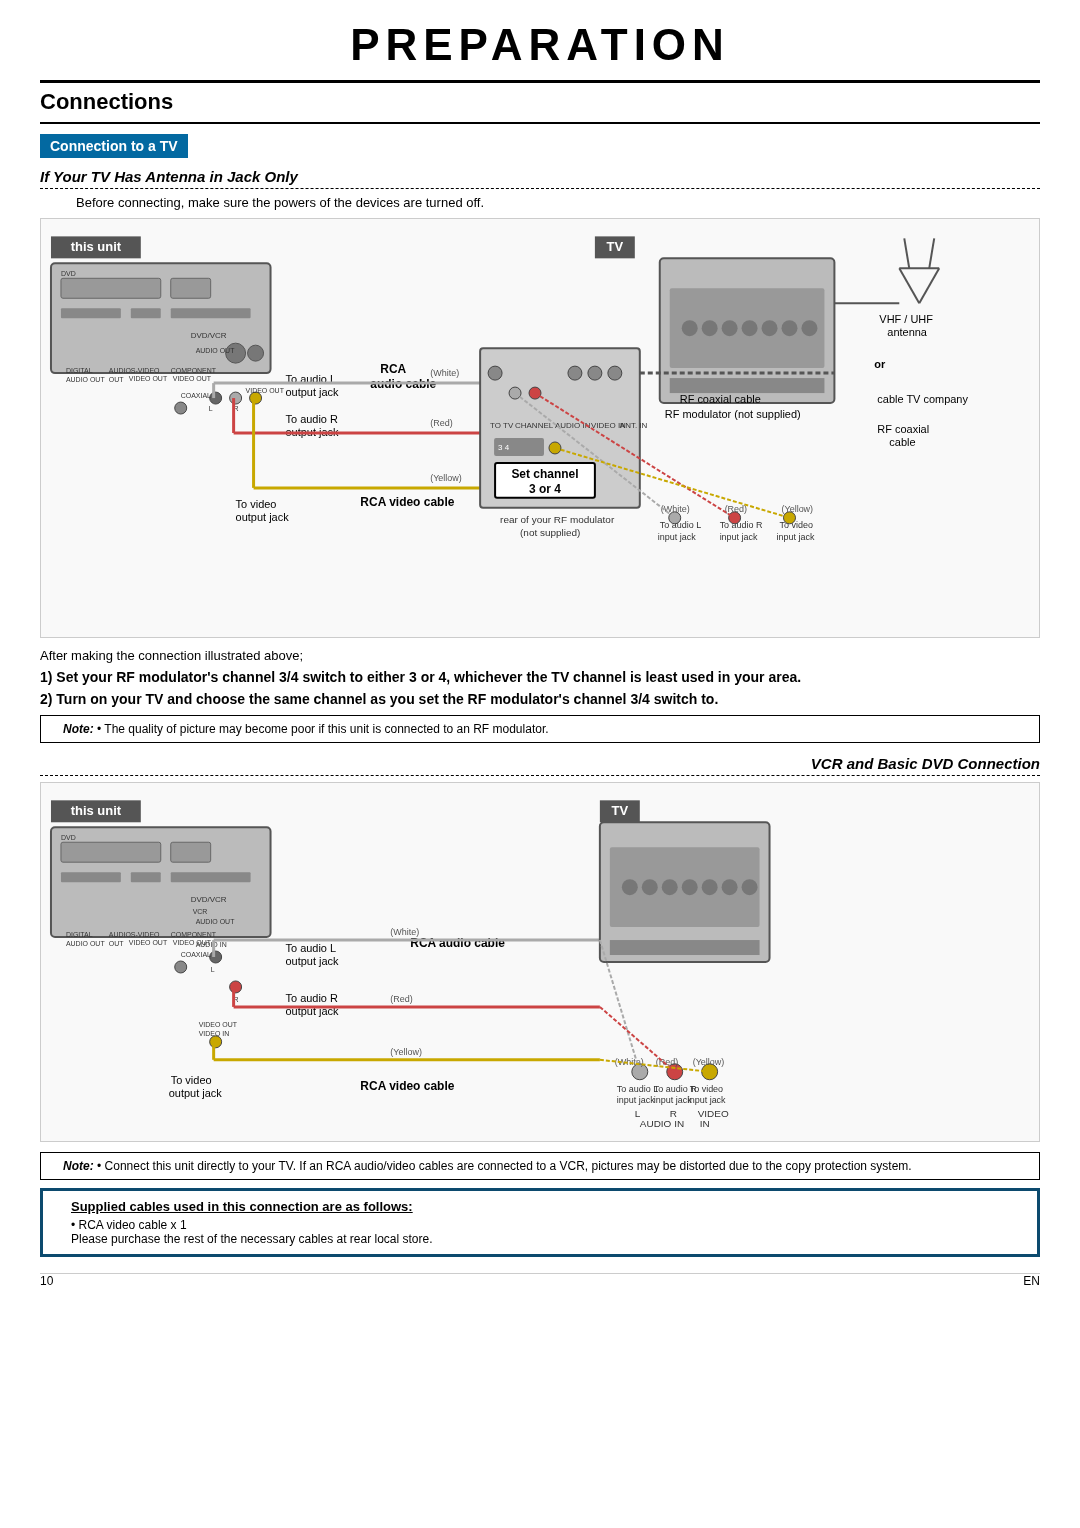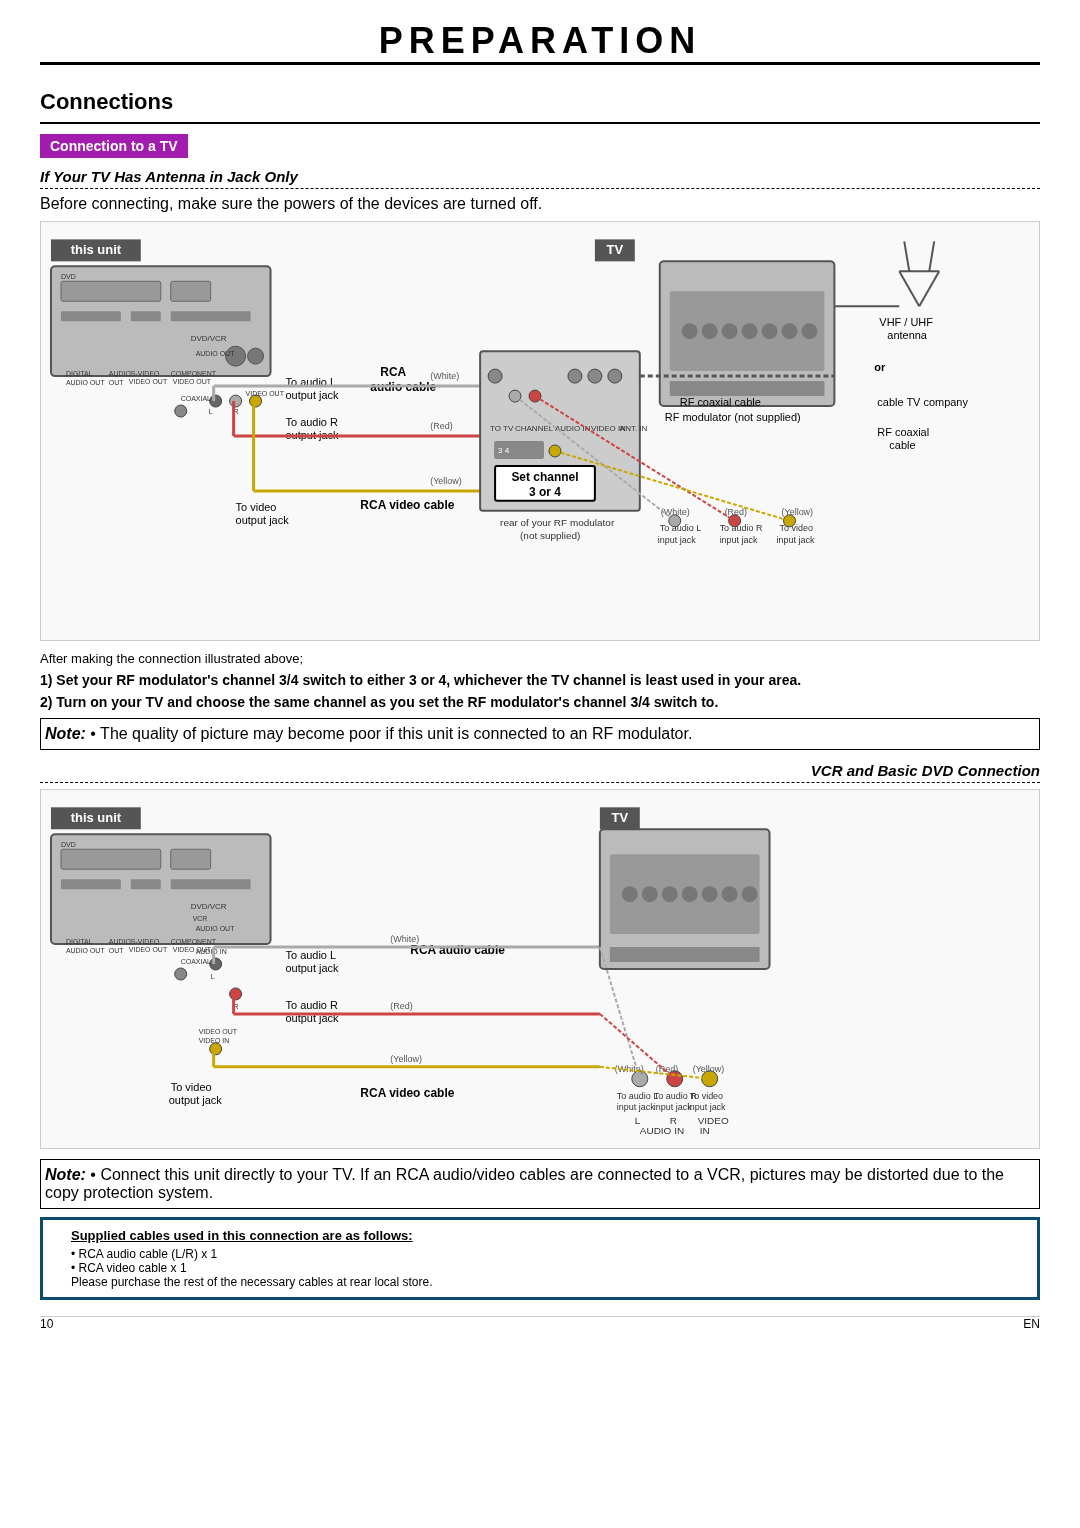--- a/index.html
+++ b/index.html
@@ -8,57 +8,59 @@
       background: #fff;
       color: #000;
       width: 1080px;
       min-height: 1528px;
       padding: 20px 40px;
     }
 
     
     .page-title {
       text-align: center;
-      font-size: 36px;
+      font-size: 44px;
       font-weight: bold;
       letter-spacing: 6px;
       border-bottom: 3px solid #000;
-      margin-bottom: 24px;
+      padding-bottom: 10px;
+      margin-bottom: 6px;
     }
 
     .section-title {
       font-size: 22px;
       font-weight: bold;
       border-bottom: 2px solid #000;
       padding-bottom: 7px;
       margin-bottom: 10px;
     }
 
     .subsection-bar {
-      background: #a21caf;
+      background: #0369a1;
       color: #fff;
       font-size: 14px;
       font-weight: bold;
       padding: 4px 10px;
       margin-bottom: 10px;
       display: inline-block;
     }
 
     .italic-bold-title {
       font-style: italic;
       font-weight: bold;
       font-size: 15px;
       margin-bottom: 6px;
       border-bottom: 1px dashed #000;
       padding-bottom: 3px;
     }
 
     .intro-text {
-      font-size: 16px;
+      font-size: 13px;
       margin-bottom: 8px;
+      margin-left: 36px;
     }
 
     
     .diagram-area {
       position: relative;
       width: 100%;
       height: 420px;
       border: 1px solid #ccc;
       background: #f9f9f9;
       margin-bottom: 10px;
@@ -71,22 +73,22 @@
       height: 360px;
       border: 1px solid #ccc;
       background: #f9f9f9;
       margin-bottom: 10px;
       overflow: hidden;
     }
 
     
     .note-box {
       border: 1px solid #000;
-      padding: 6px 4px;
-      font-size: 16px;
+      padding: 6px 22px;
+      font-size: 12px;
       margin: 8px 0;
     }
 
     .note-bold {
       font-weight: bold;
       font-style: italic;
     }
 
     
     .instruction-bold {
@@ -410,21 +412,20 @@
   </svg>
 </div>
 
 <div class="note-box">
   <span class="note-bold">Note:</span>
   <span>• Connect this unit directly to your TV. If an RCA audio/video cables are connected to a VCR, pictures may be distorted due to the copy protection system.</span>
 </div>
 
 <div class="supplied-box">
   <div class="supplied-title">Supplied cables used in this connection are as follows:</div>
-  <div>• RCA audio cable (L/R) x 1</div>
   <div>• RCA video cable x 1</div>
   <div>Please purchase the rest of the necessary cables at rear local store.</div>
 </div>
 
 <div class="page-footer">
   <span>10</span>
   <span>EN</span>
 </div>
 
 

